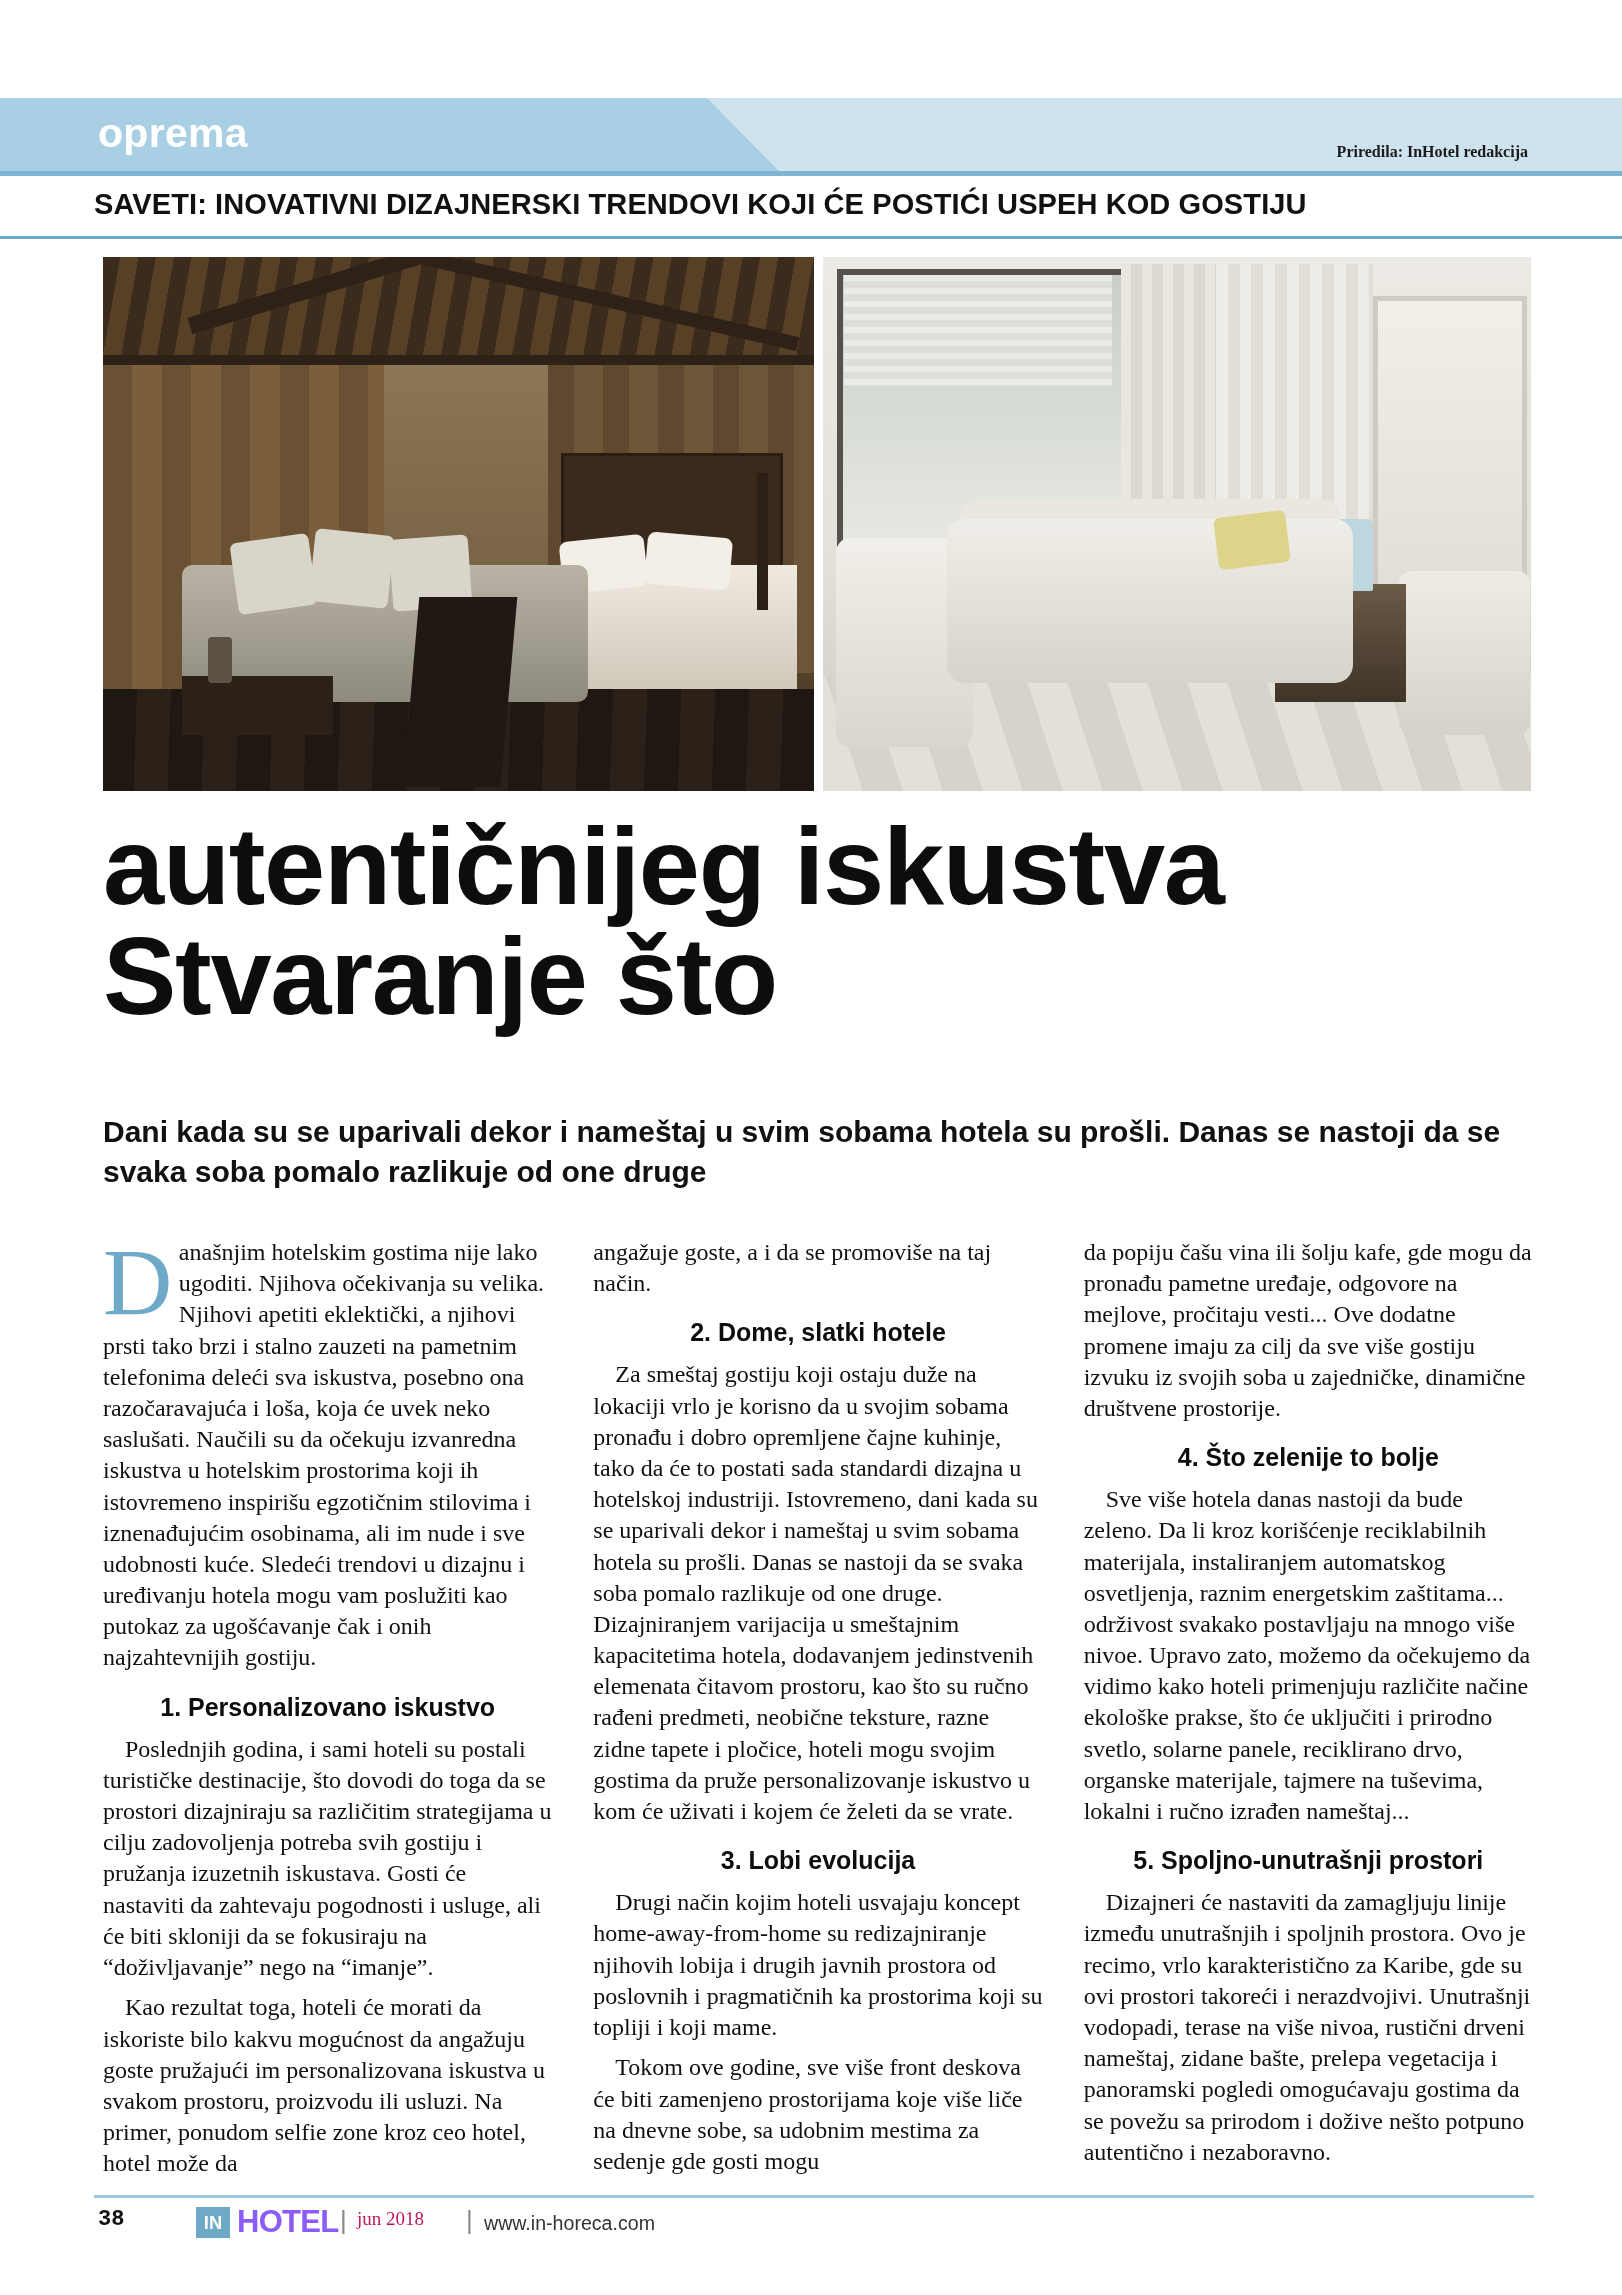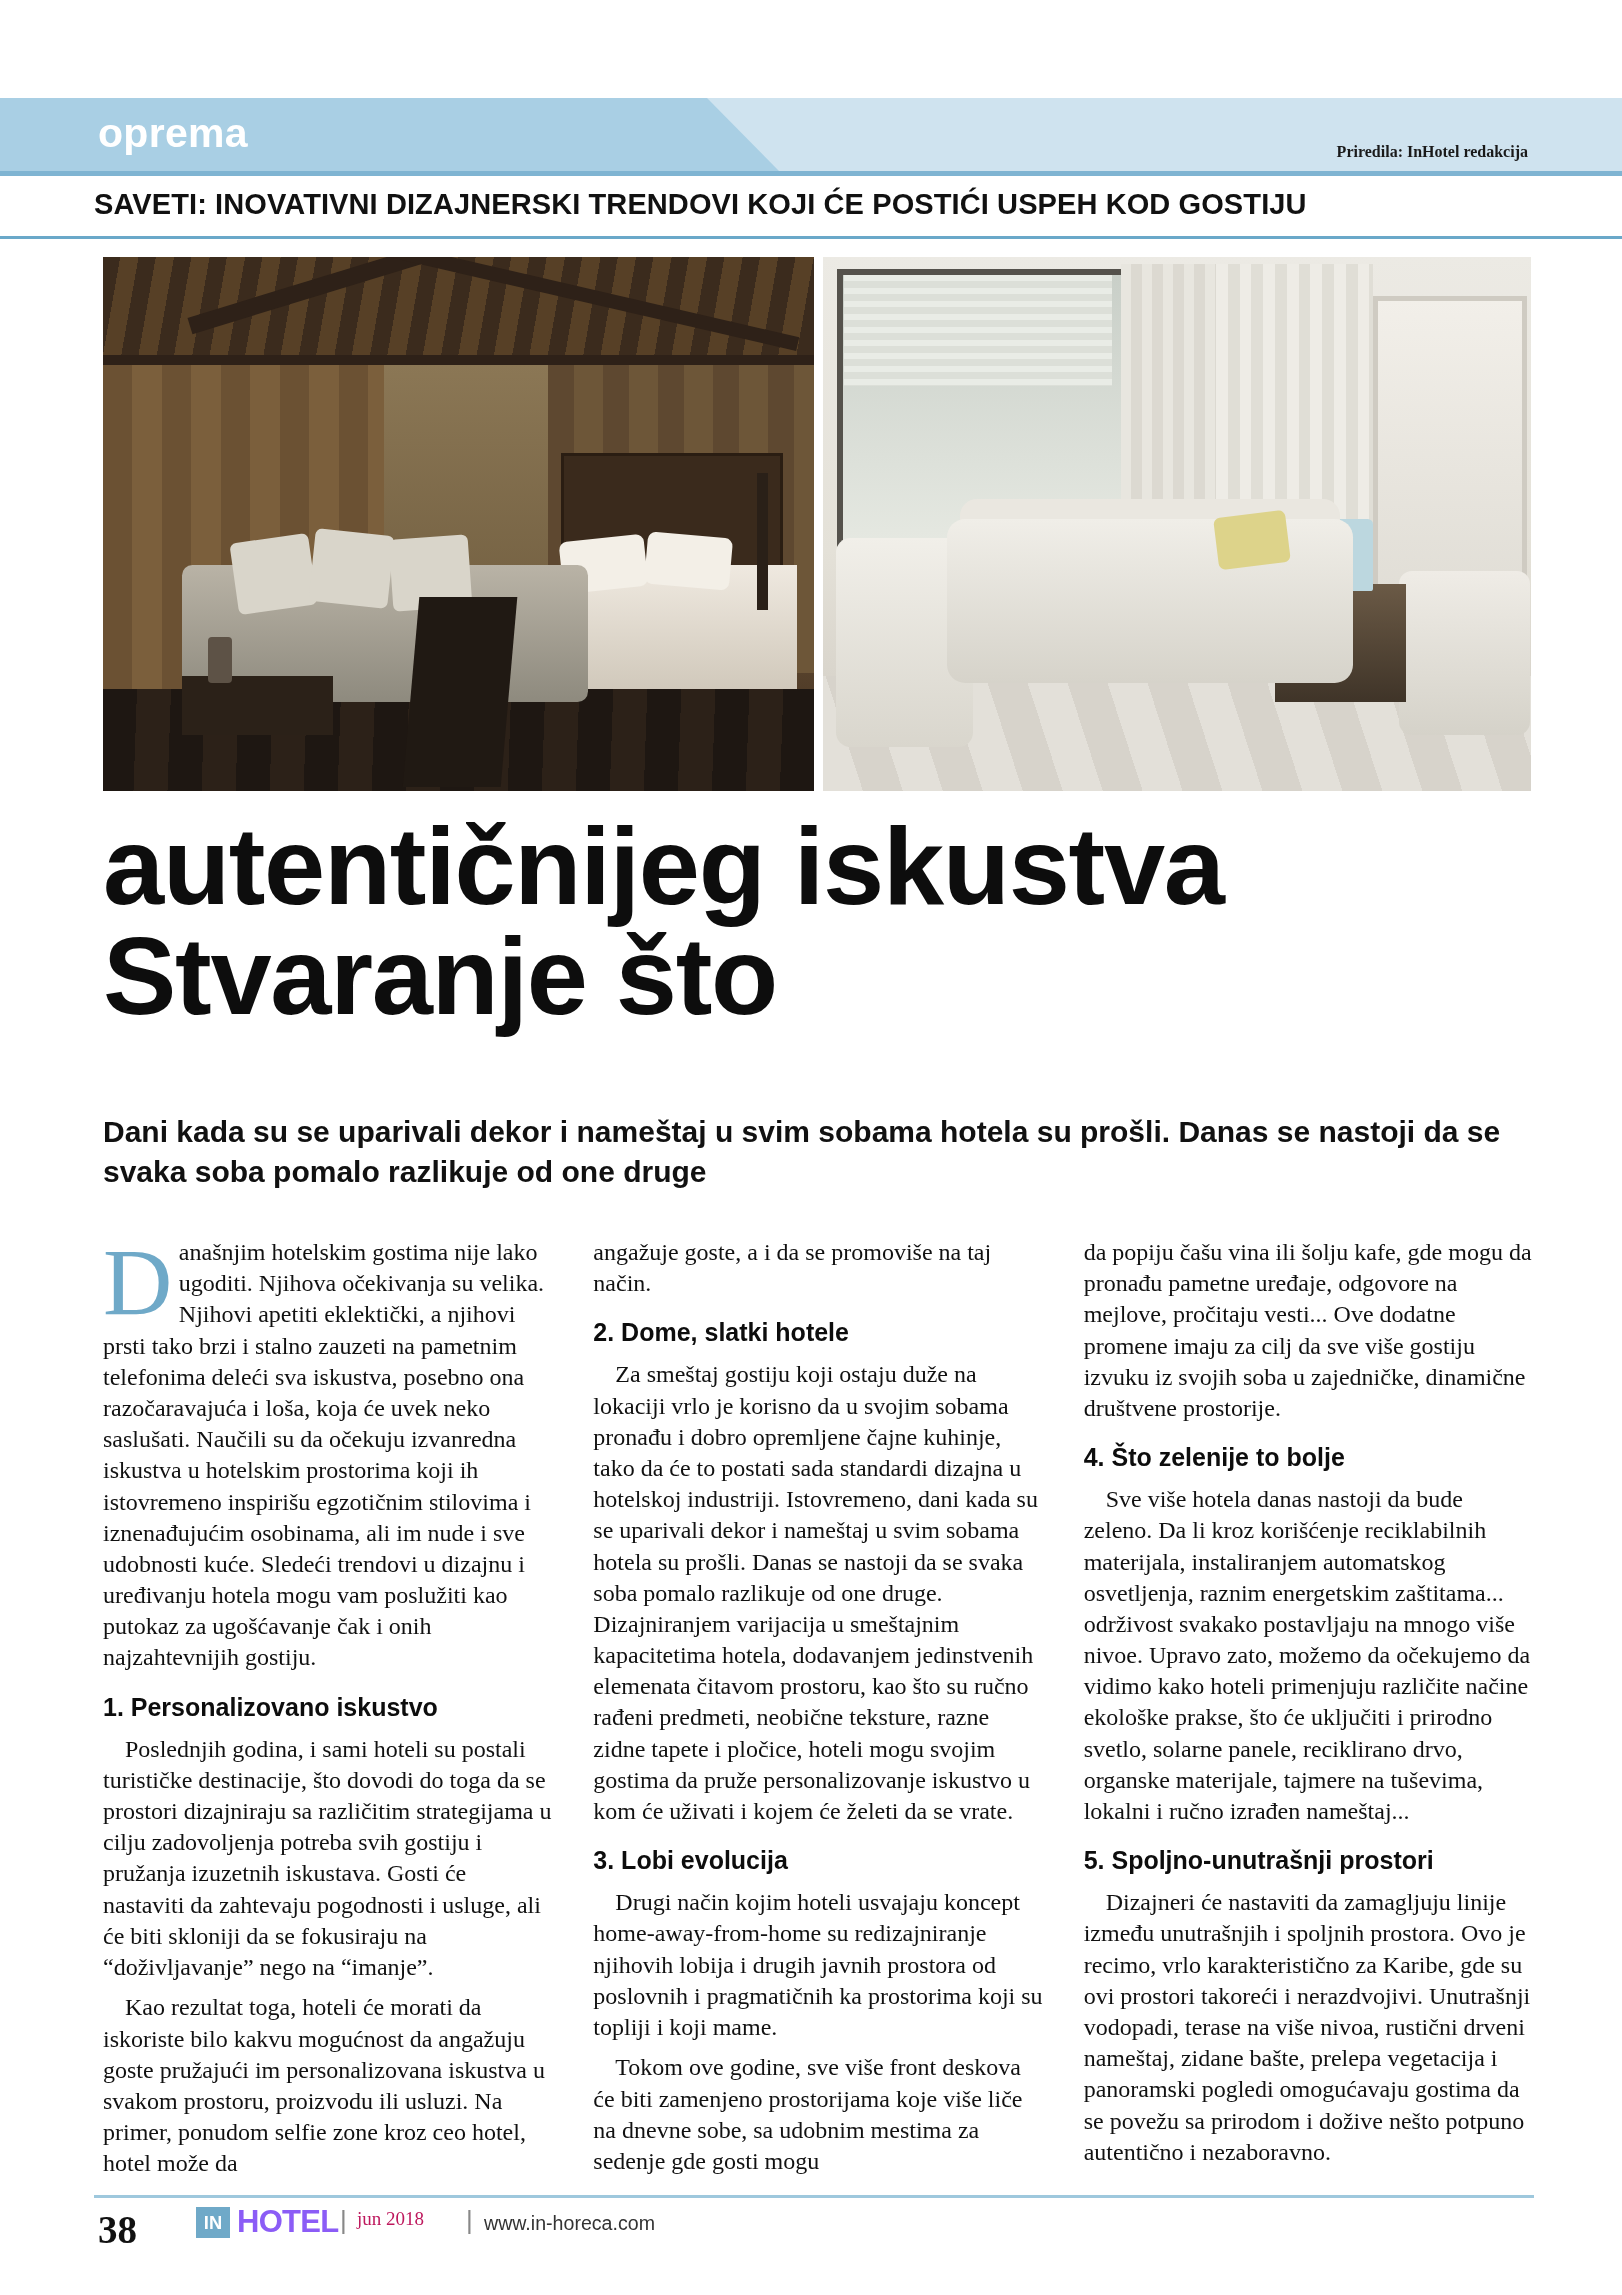--- a/index.html
+++ b/index.html
@@ -216,20 +216,21 @@
     text-indent: 22px;
     hyphens: auto;
   }
   .col p.first { text-indent: 0; }
   .col h3 {
     font-family: "Liberation Sans", sans-serif;
     font-weight: bold;
     font-size: 25px;
     margin: 17px 0 10.5px 0;
     color: #0d0d0d;
+    text-align: center;
   }
   .dropcap {
     float: left;
     font-family: "Liberation Serif", serif;
     font-size: 96px;
     line-height: 0.80;
     color: #6fa9c8;
     padding: 7.9px 6.5px 0 0;
     font-weight: normal;
   }
@@ -241,23 +242,23 @@
     left: 94px;
     top: 2195px;
     width: 1440px;
     height: 2.6px;
     background: #9ec8dd;
   }
   .pagenum {
     position: absolute;
     left: 98px;
     top: 2207px;
-    font-family: Liberation Serif, serif;
-    font-weight: bold;
-    font-size: 39px;
+    font-family: Liberation Mono, monospace;
+    font-weight: bold;
+    font-size: 22px;
     color: #111;
   }
   .logo-in {
     position: absolute;
     left: 196px;
     top: 2207px;
     width: 34px;
     height: 31px;
     background: #6fa9c8;
     color: #fff;

